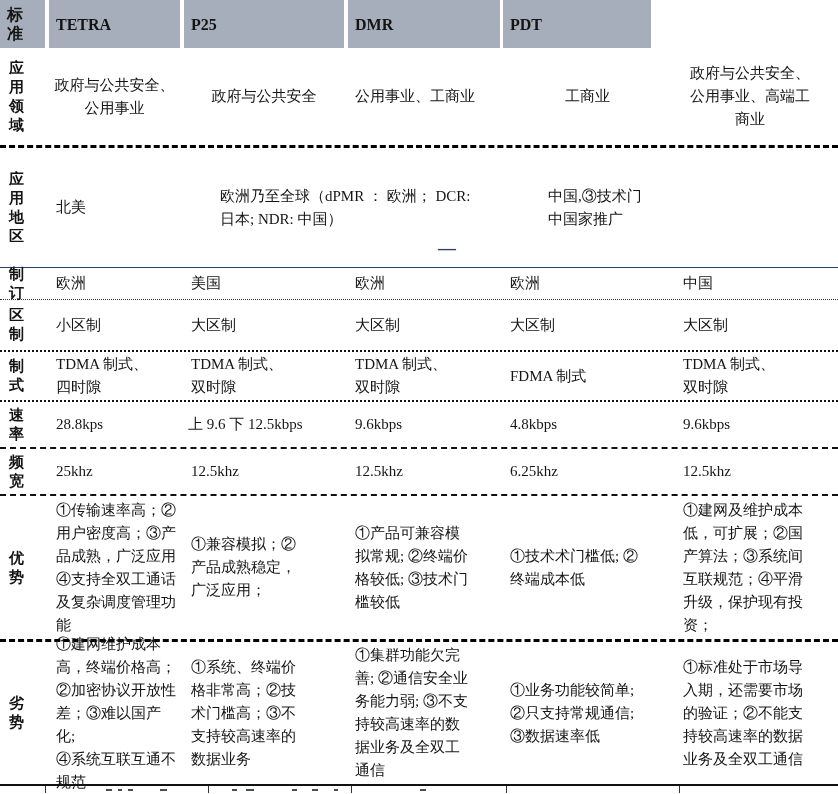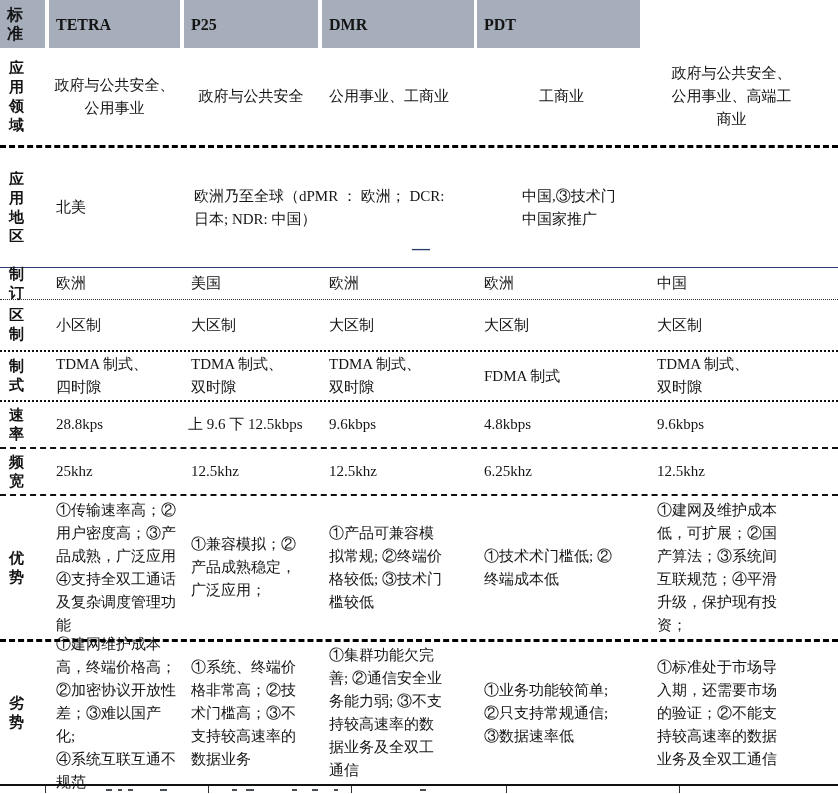--- a/index.html
+++ b/index.html
@@ -9,24 +9,24 @@
     width:838px;
   }
   .page{width:838px;height:794px;overflow:hidden;background:#fff;}
   *{box-sizing:border-box;}
 
   .row{display:flex;align-items:center;width:838px;}
 
   
   .c0{width:45px;margin-right:4px;flex:none;}
   .c1{width:131px;margin-right:4px;flex:none;}
-  .c2{width:134px;margin-right:4px;flex:none;}
+  .c2{width:160px;margin-right:4px;flex:none;}
   .c3{width:152px;margin-right:3px;flex:none;font-family:Liberation Serif, serif;}
   .c4{width:169px;margin-right:4px;flex:none;}
-  .c5{width:163px;margin-right:0;flex:none;}
+  .c5{width:148px;margin-right:0;flex:none;}
   .c34{width:324px;margin-right:4px;flex:none;} 
 
   .cell{
     font-size:15px;
     line-height:23px;
     white-space:pre-line;
     padding-left:7px;
     padding-right:2px;
   }
   .center{text-align:center;padding-left:0;padding-right:0;}

